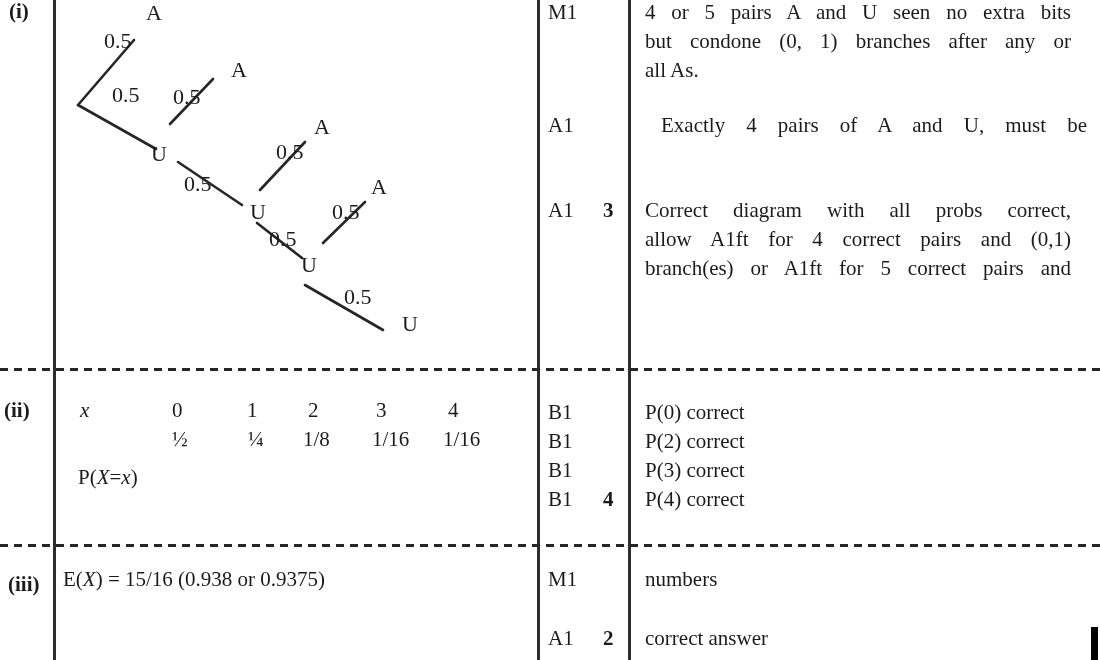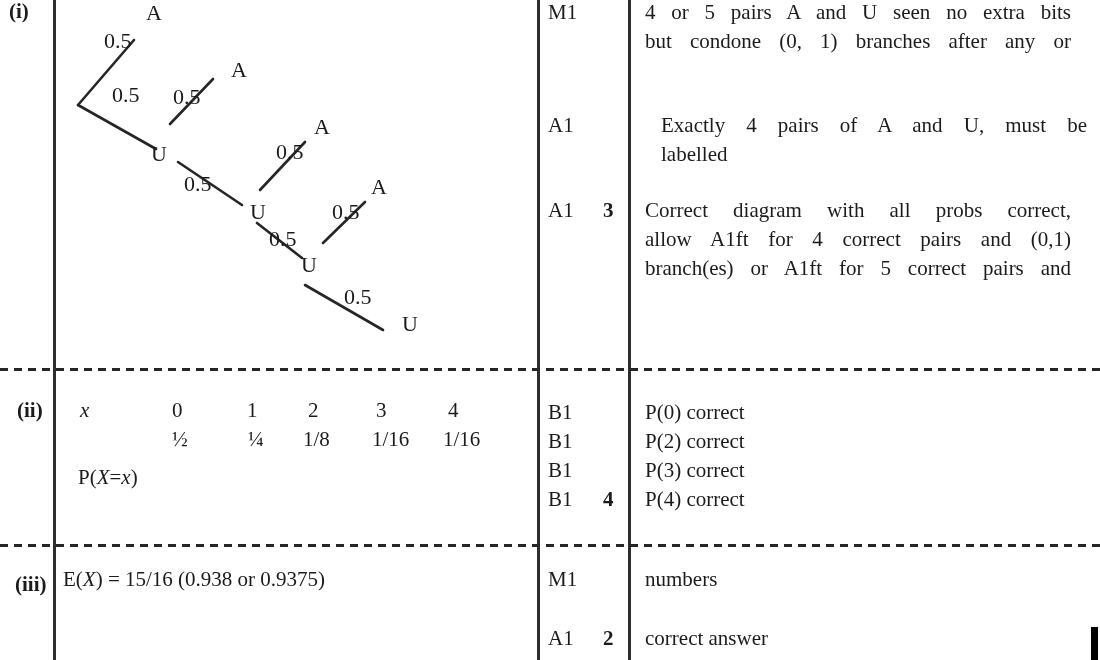--- a/index.html
+++ b/index.html
@@ -33,22 +33,22 @@
 <div class="page">
 
   <div class="vline" style="left:53px;"></div>
   <div class="vline" style="left:537px;"></div>
   <div class="vline" style="left:628px;"></div>
 
   <div class="dashline" style="top:368px;"></div>
   <div class="dashline" style="top:544px;"></div>
 
   <div class="abs t bold" style="left:9px;top:-3px;">(i)</div>
-  <div class="abs t bold" style="left:17px;top:396px;text-align:right;">(ii)</div>
-  <div class="abs t bold" style="left:15px;top:570px;text-align:right;">(iii)</div>
+  <div class="abs t bold" style="left:4px;top:396px;text-align:right;">(ii)</div>
+  <div class="abs t bold" style="left:8px;top:570px;text-align:right;">(iii)</div>
 
   <svg class="abs" style="left:0;top:0;" width="470" height="360" viewBox="0 0 470 360">
     <line x1="78" y1="105" x2="134" y2="40"></line>
     <line x1="78" y1="105" x2="156" y2="149"></line>
     <line x1="170" y1="124" x2="213" y2="79"></line>
     <line x1="178" y1="162" x2="242" y2="205"></line>
     <line x1="260" y1="190" x2="305" y2="142"></line>
     <line x1="257" y1="223" x2="302" y2="258"></line>
     <line x1="323" y1="243" x2="365" y2="202"></line>
     <line x1="305" y1="285" x2="383" y2="330"></line>
@@ -68,26 +68,26 @@
   <div class="tree-label" style="left:301px;top:254px;">U</div>
   <div class="tree-label" style="left:332px;top:201px;">0.5</div>
   <div class="tree-label" style="left:371px;top:176px;">A</div>
   <div class="tree-label" style="left:344px;top:286px;">0.5</div>
   <div class="tree-label" style="left:402px;top:313px;">U</div>
 
   <div class="mark-code t" style="top:-2px;">M1</div>
   <div class="comment-block" style="top:-2px;">
     <div class="jline">4 or 5 pairs A and U seen no extra bits</div>
     <div class="jline">but condone (0, 1) branches after any or</div>
+    <div class="lline">all As.</div>
   </div>
 
   <div class="mark-code t" style="top:111px;">A1</div>
   <div class="comment-block" style="top:111px;margin-left:16px;">
     <div class="jline">Exactly 4 pairs of A and U, must be</div>
-    <div class="lline">labelled</div>
   </div>
 
   <div class="mark-code t" style="top:196px;">A1</div>
   <div class="mark-total t" style="top:196px;">3</div>
   <div class="comment-block" style="top:196px;">
     <div class="jline">Correct diagram with all probs correct,</div>
     <div class="jline">allow A1ft for 4 correct pairs and (0,1)</div>
     <div class="jline">branch(es) or A1ft for 5 correct pairs and</div>
   </div>
 

